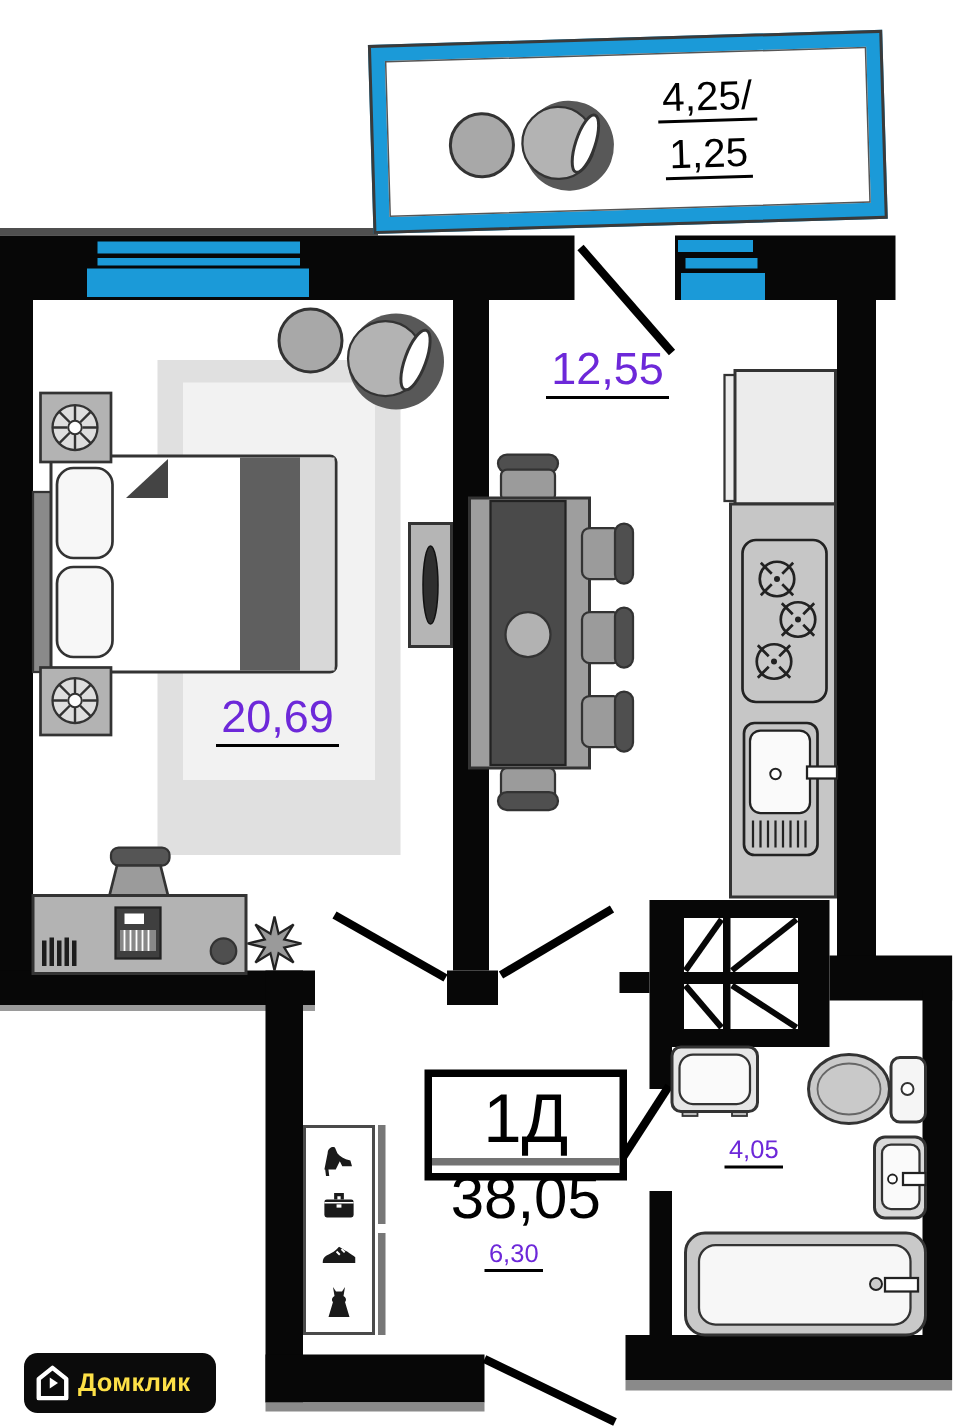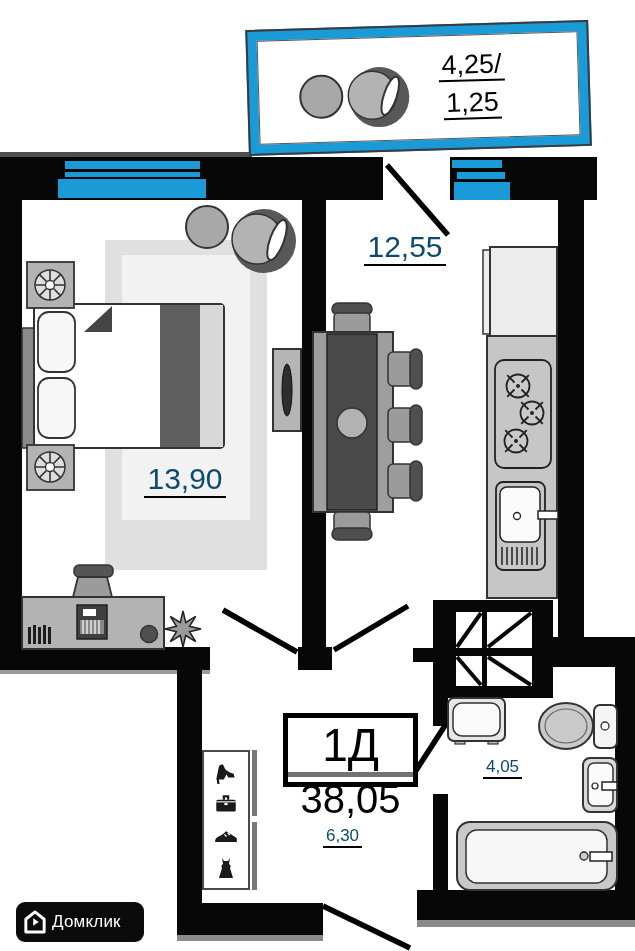--- a/index.html
+++ b/index.html
@@ -3,37 +3,37 @@
 <meta charset="utf-8">
 <style>
   html,body{margin:0;padding:0;background:#fff;}
   #plan{position:relative;width:635px;height:951px;background:#ffffff;overflow:hidden;
         font-family:"Liberation Sans","DejaVu Sans",sans-serif;}
   .w{position:absolute;background:#070707;}
   .shadow{position:absolute;background:#8a8a8a;}
   .win{position:absolute;background:#1b9ad8;}
   .cell{position:absolute;background:#ffffff;}
   #overlay{position:absolute;left:0;top:0;z-index:4;pointer-events:none;}
-  .lbl{position:absolute;z-index:6;color:#0c4a6e;text-align:center;white-space:nowrap;}
+  .lbl{position:absolute;z-index:6;color:#6d28d9;text-align:center;white-space:nowrap;}
   .num{display:inline-block;border-bottom:2.5px solid #000;padding:0 3px 1px 3px;line-height:1.05;}
   .r30{font-size:30px;} .r27{font-size:17px;}
   #unit-box{position:absolute;left:283px;top:713px;width:135px;height:74px;z-index:6;
             border:5px solid #000;background:#fff;box-sizing:border-box;display:flex;flex-direction:column;}
   #unit-box .top{flex:1.08;display:flex;align-items:center;justify-content:center;font-size:46px;color:#000;}
   #unit-box .bot{flex:1;display:flex;align-items:center;justify-content:center;font-size:40px;color:#000;border-top:5px solid #737373;}
   #balcony{position:absolute;left:249px;top:30px;width:343px;height:126px;z-index:3;
            border:2px solid #3a3a3a;background:#1b9ad8;transform:rotate(-1.7deg);transform-origin:0 100%;box-sizing:border-box;}
   #balcony .inner{position:absolute;left:9px;top:9px;right:9px;bottom:9px;background:#fff;border:1px solid #555;}
   .blabel{position:absolute;color:#000;font-size:27px;text-align:center;white-space:nowrap;}
   #closet{position:absolute;left:202px;top:750px;width:48px;height:140px;z-index:5;background:#fff;border:2.5px solid #4a4a4a;
           box-sizing:border-box;display:flex;flex-direction:column;align-items:center;justify-content:space-around;padding:4px 0;}
   .slidebar{position:absolute;width:5px;background:#777;z-index:5;}
   #logo{position:absolute;left:16px;top:902px;width:128px;height:40px;background:#0b0b0b;border-radius:9px;z-index:7;
         display:flex;align-items:center;gap:6px;padding:0 8px;box-sizing:border-box;}
-  #logo span{color:#ffffff;font-weight:normal;font-size:17px;letter-spacing:.2px;}
+  #logo span{color:#fde047;font-weight:bold;font-size:17px;letter-spacing:.2px;}
 </style>
 </head>
 <body>
 
 <div id="plan">
 
   <div class="shadow" style="left:0;top:152px;width:252px;height:5px;background:#4f4f4f;"></div>
   <div class="w" style="left:0;top:157px;width:383px;height:43px;"></div>
   <div class="w" style="left:450px;top:157px;width:147px;height:43px;"></div>
   <div class="w" style="left:0;top:200px;width:22px;height:470px;"></div>
@@ -253,21 +253,21 @@
       <path d="M10.5,10.5 L12.5,12.5 M13.5,9 L15.5,11" stroke="#fff" stroke-width="1.2"></path>
     </svg>
     <svg width="24" height="26" viewBox="0 0 24 24">
       <path fill="#1a1a1a" d="M8,2 L10,5 L14,5 L16,2 L15,8 C17,9.2 17,11 16,12 L19,22 L5,22 L8,12 C7,11 7,9.2 9,8 Z"></path>
     </svg>
   </div>
   <div class="slidebar" style="left:252px;top:750px;height:66px;"></div>
   <div class="slidebar" style="left:252px;top:822px;height:68px;"></div>
 
   <div class="lbl r30" style="left:135px;top:462px;width:100px;">
-    <span class="num">13,90</span></div>
+    <span class="num">20,69</span></div>
   <div class="lbl r30" style="left:355px;top:230px;width:100px;">
     <span class="num">12,55</span></div>
   <div class="lbl r27" style="left:460px;top:757px;width:85px;">
     <span class="num">4,05</span></div>
   <div class="lbl r27" style="left:300px;top:826px;width:85px;">
     <span class="num">6,30</span></div>
 
   <div id="unit-box">
     <div class="top">1Д</div>
     <div class="bot">38,05</div>

